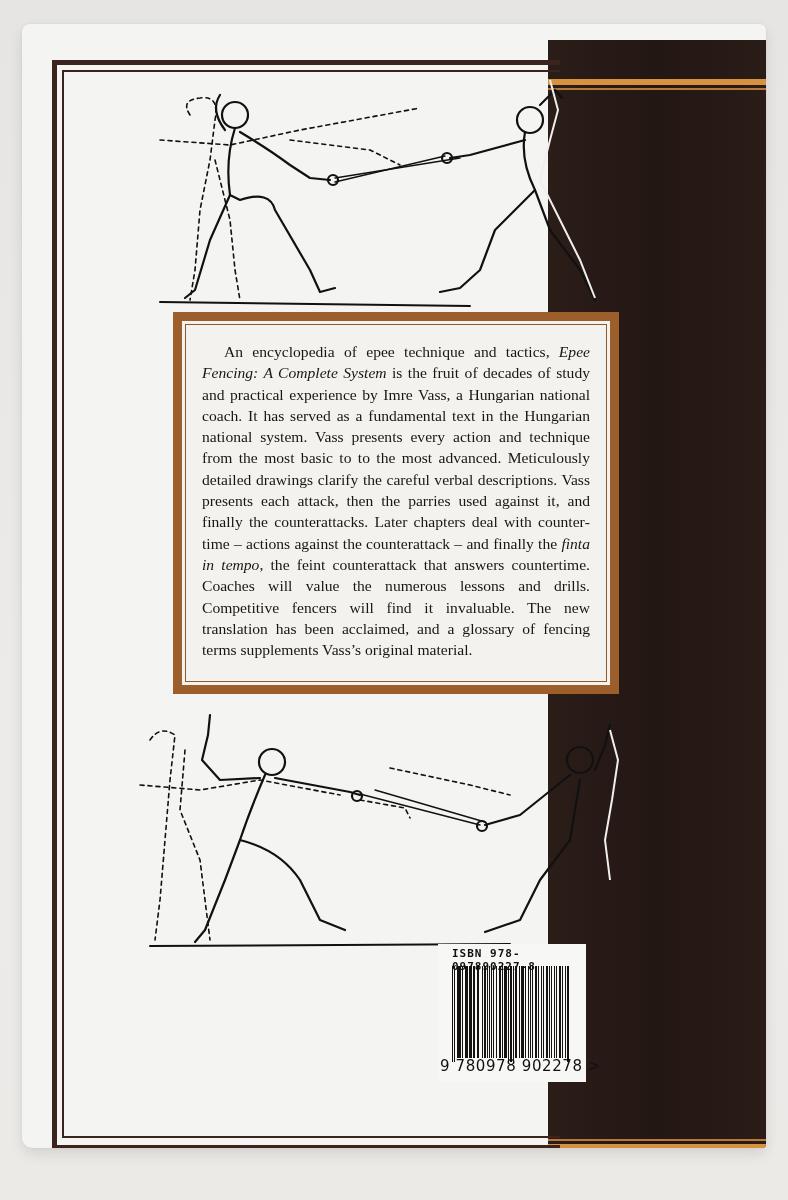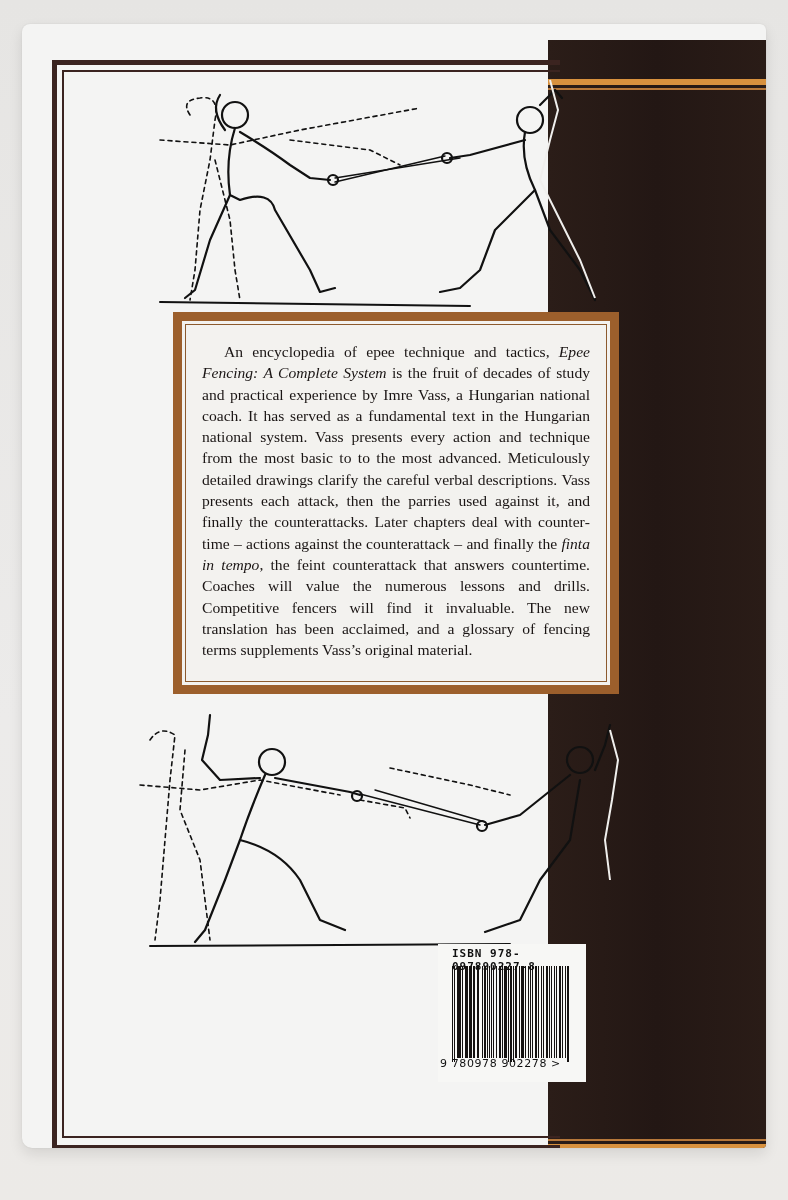--- a/index.html
+++ b/index.html
@@ -66,21 +66,21 @@
     position: absolute; left: 14px; top: 3px;
     font-family: "DejaVu Sans Mono", "Liberation Mono", monospace;
     font-size: 11px; letter-spacing: 1px; color: #111; font-weight: bold;
   }
   .bars { position: absolute; left: 14px; top: 22px; width: 118px; height: 92px; display: flex; }
   .bars span { display: block; height: 100%; }
   .bars span.guard { height: 104%; }
   .barcode-digits {
     position: absolute; left: 2px; top: 113px; width: 146px;
     font-family: "DejaVu Sans", "Liberation Sans", sans-serif;
-    font-size: 11px; color: #111; letter-spacing: 0.6px; white-space: nowrap;
+    font-size: 15px; color: #111; letter-spacing: 0.6px; white-space: nowrap;
   }
 </style>
 </head>
 <body>
 
 <div class="book">
   <div class="dark-band"></div>
   <div class="stripe-top-1"></div>
   <div class="stripe-top-2"></div>
   <div class="stripe-bot-1"></div>

